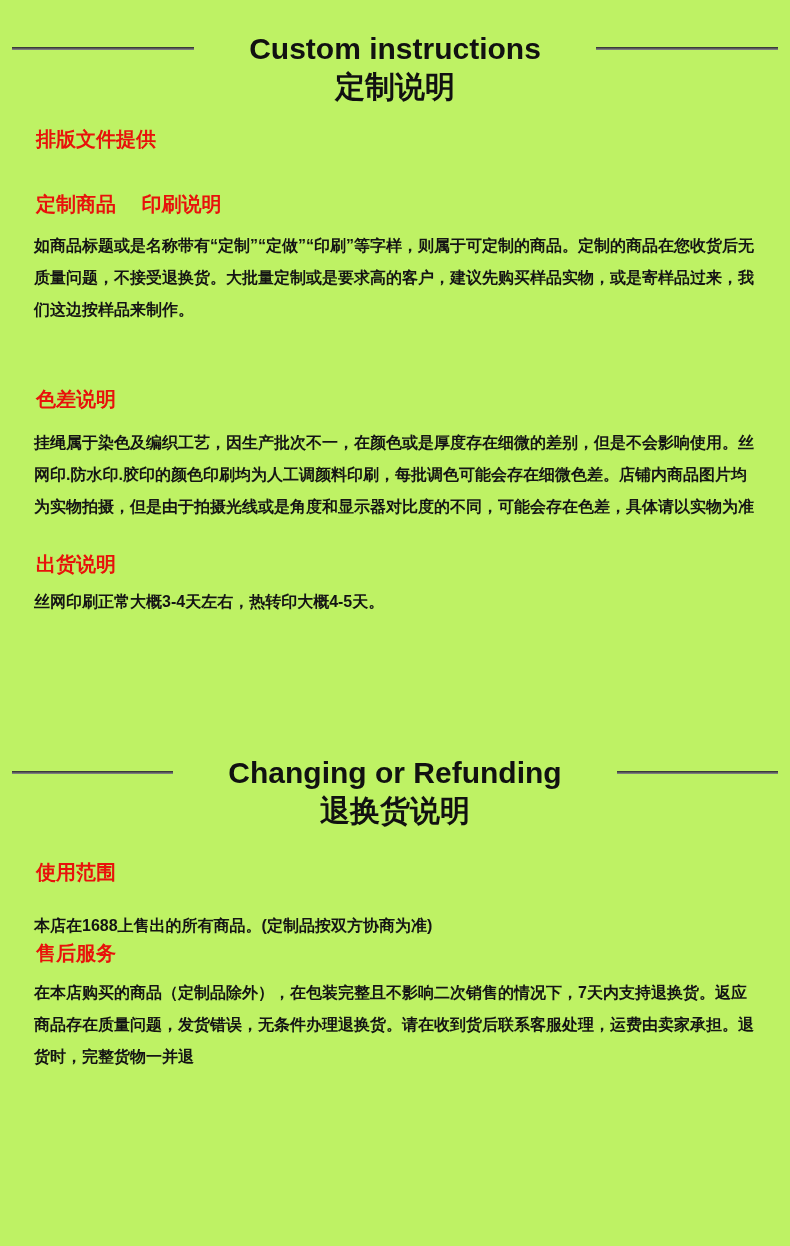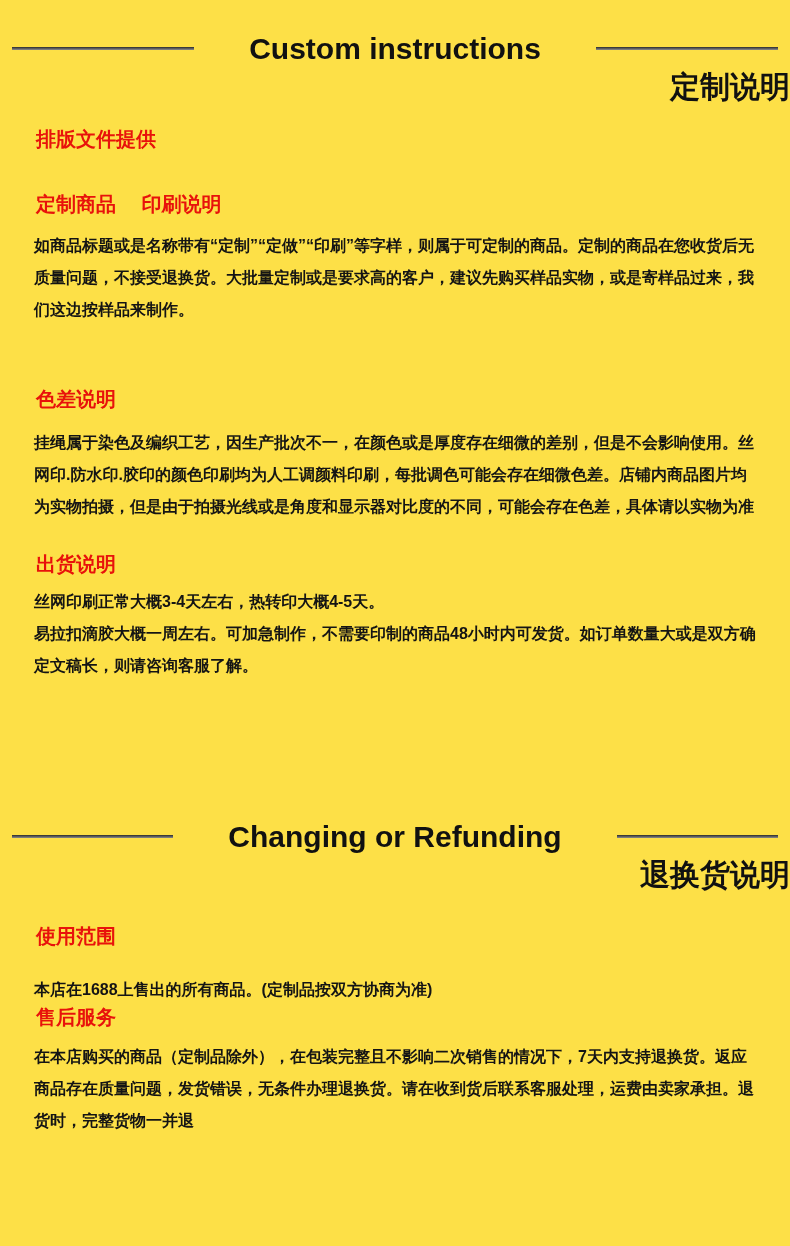--- a/index.html
+++ b/index.html
@@ -1,20 +1,20 @@
 <!DOCTYPE html>
 <html><head>
 <meta charset="utf-8">
 <style>
   html, body { margin: 0; padding: 0; background: #ffffff; }
   .page {
     position: relative;
     width: 790px;
     height: 1246px;
-    background: #fde047;
+    background: #bef264;
     overflow: hidden;
     font-family: "Liberation Sans", "DejaVu Sans", sans-serif;
     color: #141414;
   }
   
   .sec-head { padding-top: 32px; }
   .sec-head.second { margin-top: 138px; padding-top: 0; }
   .head-row {
     display: flex;
     align-items: center;
@@ -29,21 +29,21 @@
   .title-en {
     margin: 0;
     font-size: 30px;
     font-weight: 700;
     color: #111111;
     line-height: 1.1;
     white-space: nowrap;
   }
   .title-zh {
     margin: 5px 0 0 0;
-    text-align: right;
+    text-align: center;
     font-size: 30px;
     font-weight: 700;
     color: #111111;
     line-height: 1.1;
   }
   
   .block-heading {
     margin: 0 36px;
     font-size: 20px;
     font-weight: 700;
@@ -102,21 +102,20 @@
       <h3 class="block-heading">色差说明</h3>
       <div class="block-body">
         <p>挂绳属于染色及编织工艺，因生产批次不一，在颜色或是厚度存在细微的差别，但是不会影响使用。丝网印.防水印.胶印的颜色印刷均为人工调颜料印刷，每批调色可能会存在细微色差。店铺内商品图片均为实物拍摄，但是由于拍摄光线或是角度和显示器对比度的不同，可能会存在色差，具体请以实物为准</p>
       </div>
     </div>
 
     <div class="block b-shipping">
       <h3 class="block-heading">出货说明</h3>
       <div class="block-body">
         <p>丝网印刷正常大概3-4天左右，热转印大概4-5天。</p>
-        <p>易拉扣滴胶大概一周左右。可加急制作，不需要印制的商品48小时内可发货。如订单数量大或是双方确定文稿长，则请咨询客服了解。</p>
       </div>
     </div>
   </section>
 
   <section>
     <div class="sec-head second">
       <div class="head-row">
         <span class="rule"></span>
         <h1 class="title-en">Changing or Refunding</h1>
         <span class="rule"></span>

